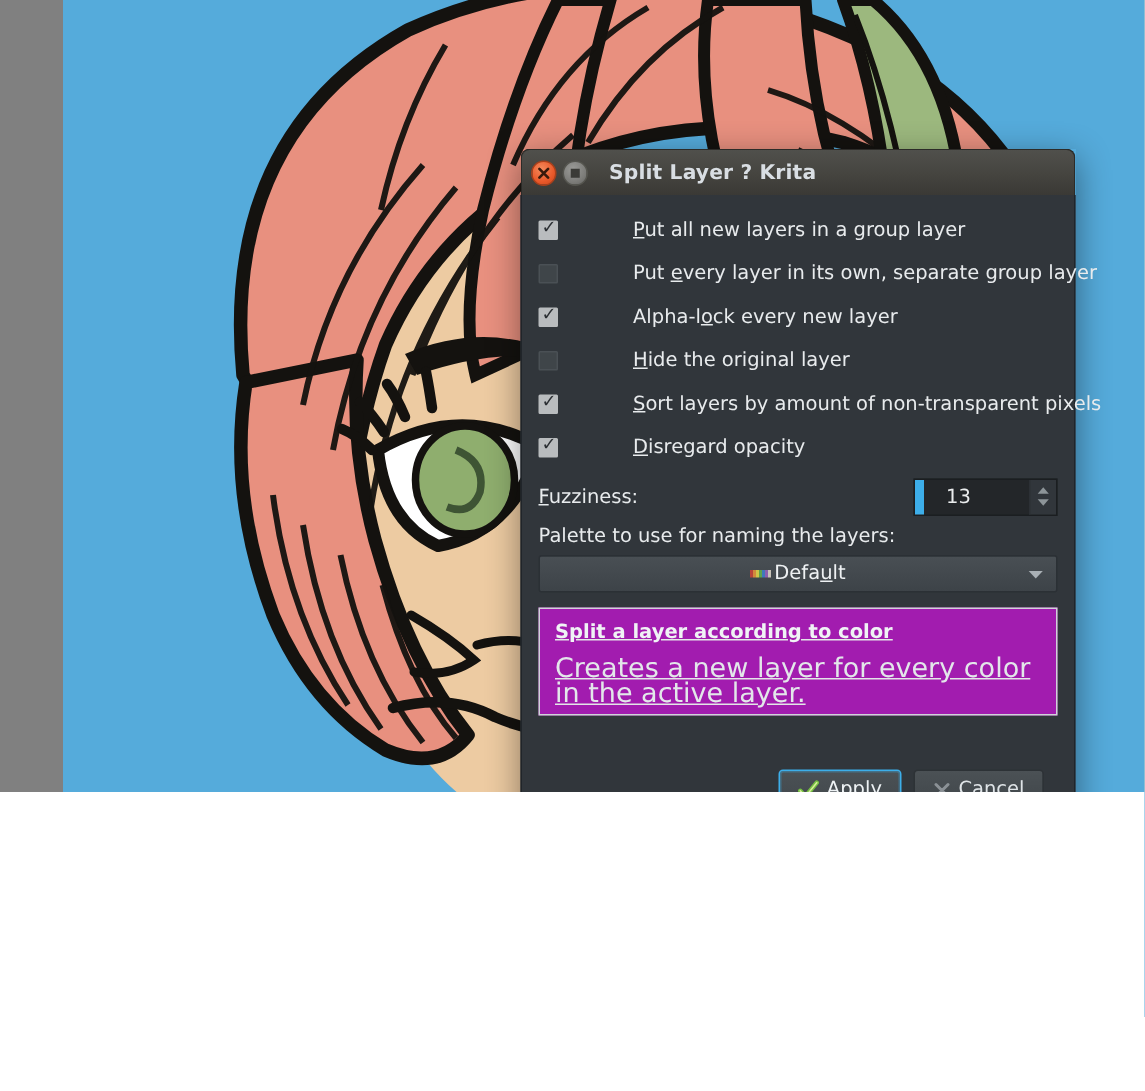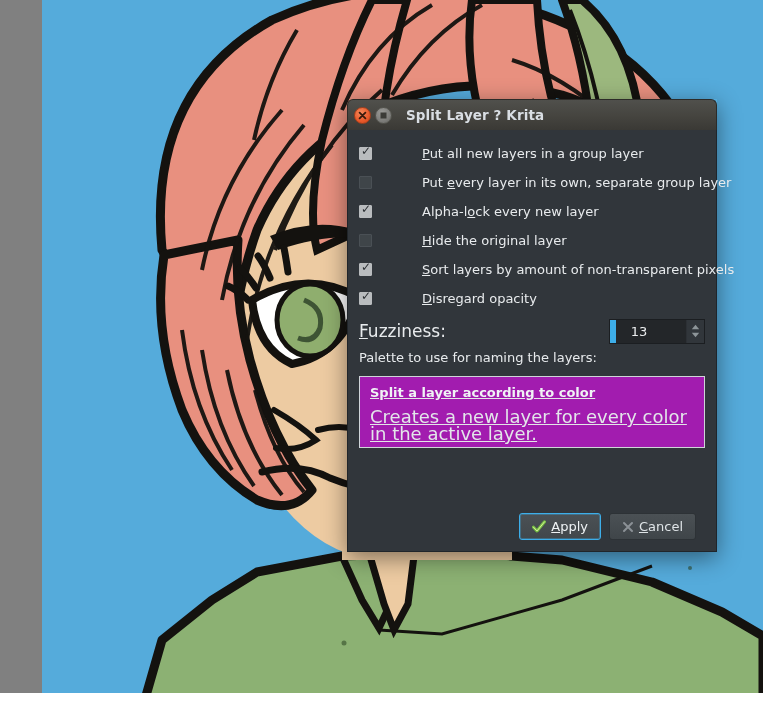--- a/index.html
+++ b/index.html
@@ -7,21 +7,21 @@
     padding: 0;
     width: 763px;
     height: 727px;
     overflow: hidden;
     font-family: "DejaVu Sans", sans-serif;
   }
 
   #root {
     position: relative;
     width: 763px;
-    height: 693px;
+    height: 528px;
     background: #808080;
     overflow: hidden;
   }
 
   
   #canvas-area {
     position: absolute;
     left: 42px; top: 0;
     width: 721px; height: 727px;
     background: #55abdb;
@@ -130,21 +130,21 @@
   .check-label u { text-decoration: underline; text-underline-offset: 1px; }
 
   
   #fuzz-row {
     display: flex;
     align-items: center;
     height: 26px;
     margin-top: 5px;
     padding: 0 11px 0 11px;
   }
-  #fuzz-label { font-size: 17px; color: #e8ebed; white-space: nowrap; }
+  #fuzz-label { font-size: 13px; color: #e8ebed; white-space: nowrap; }
   #spinbox {
     margin-left: auto;
     width: 96px;
     height: 25px;
     background: #232629;
     border: 1px solid #1b1e21;
     box-sizing: border-box;
     display: flex;
     align-items: stretch;
     position: relative;
@@ -411,20 +411,39 @@
               <svg width="9" height="6" viewBox="0 0 9 6" style="margin-top:2px">
                   <path d="M4.5 5.2 L0.8 0.8 L8.2 0.8 Z" fill="#8d9599"></path>
                 </svg>
             </span>
           </div>
         </div>
       </div>
 
       <div id="palette-label">Palette to use for naming the layers:</div>
 
+      <div id="palette-combo">
+        <div id="palette-combo-inner">
+          <svg id="palette-swatch" viewBox="0 0 15 8">
+            <rect x="0" y="1" width="2" height="5" fill="#b8443a"></rect>
+            <rect x="2" y="1" width="2" height="5" fill="#d2893c"></rect>
+            <rect x="4" y="1" width="2" height="5" fill="#cfc44a"></rect>
+            <rect x="6" y="1" width="2" height="5" fill="#5fa24c"></rect>
+            <rect x="8" y="1" width="2" height="5" fill="#3f79bb"></rect>
+            <rect x="10" y="1" width="2" height="5" fill="#8b5fae"></rect>
+            <rect x="12" y="1" width="2" height="5" fill="#c7c2b8"></rect>
+          </svg>
+          <span id="palette-value">Defa<u>u</u>lt</span>
+        </div>
+        <span id="combo-arrow">
+          <svg width="11" height="7" viewBox="0 0 11 7">
+              <path d="M0.8 1.2 L10.2 1.2 L5.5 6.2 Z" fill="#a9b0b5"></path>
+            </svg>
+        </span>
+      </div>
 
       <div id="desc-box">
         <div id="desc-title">Split a layer according to color</div>
         <div id="desc-text">Creates a new layer for every color in the active layer.</div>
       </div>
 
       <div id="btn-row">
         <div class="dlg-btn" id="apply-btn">
           <span class="btn-ico">
             <svg width="14" height="14" viewBox="0 0 14 14">

